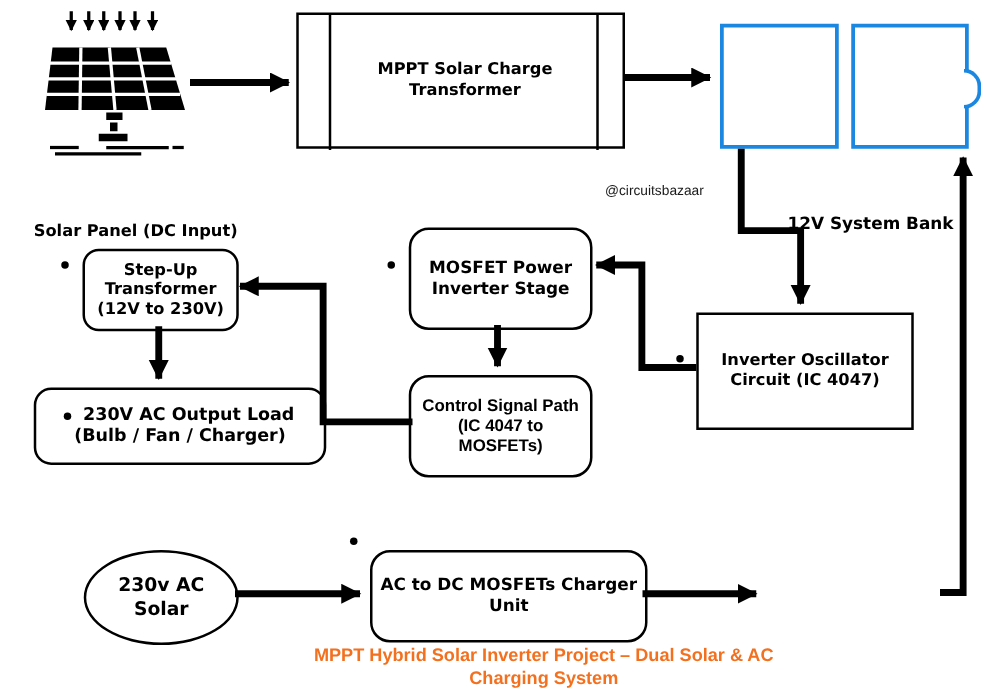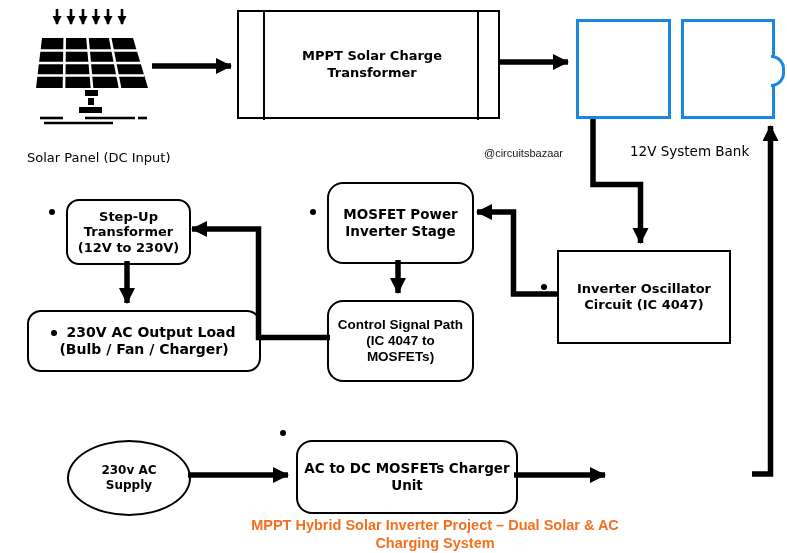--- a/index.html
+++ b/index.html
@@ -21,24 +21,24 @@
   .mppt-divider{position:absolute;top:-1px;width:2px;height:109px;background:#000;}
   #battery-left{left:576px;top:19px;width:95px;height:100px;border:3px solid #1B87E0;background:#fff;z-index:2;box-sizing:border-box;}
   #battery-right{left:681px;top:19px;width:94px;height:100px;border:3px solid #1B87E0;background:#fff;z-index:2;box-sizing:border-box;}
   #battery-bump{position:absolute;right:-13px;top:33px;width:11px;height:26px;background:#fff;
     border:3px solid #1B87E0;border-left:none;border-radius:0 14px 14px 0;}
   #stepup-box{left:66px;top:199px;width:121px;height:62px;border-radius:13px;line-height:1.18;font-size:13px;}
   #mosfet-box{left:327px;top:182px;width:143px;height:78px;font-size:13.5px;justify-content:center;}
   #control-box{left:327px;top:300px;width:143px;height:78px;font-family:"Liberation Sans",sans-serif;font-size:13.5px;line-height:1.2;}
   #output-box{left:27px;top:310px;width:230px;height:58px;border-radius:14px;font-size:14px;}
   #oscillator-box{left:557px;top:250px;width:170px;height:90px;border-radius:0;font-size:13px;}
-  #ellipse{left:67px;top:440px;width:120px;height:72px;border-radius:50%;font-size:12px;}
+  #ellipse{left:67px;top:440px;width:120px;height:72px;border-radius:50%;font-size:15px;}
   #acdc-box{left:296px;top:440px;width:218px;height:70px;font-size:13.5px;}
   #selector-box{left:612px;top:443px;width:140px;height:65px;border-radius:14px;border-color:#7B7B7B;font-size:13px;}
-  .free-label{position:absolute;z-index:2;font-weight:normal;font-size:13px;white-space:nowrap;}
+  .free-label{position:absolute;z-index:2;font-weight:bold;font-size:13px;white-space:nowrap;margin-top:28px;}
   #solar-label{left:27px;top:150px;}
   #battery-label{left:630px;top:143px;font-size:13.5px;}
   #watermark{position:absolute;left:484px;top:147px;z-index:2;font-family:"Liberation Sans",sans-serif;
     font-size:11px;font-weight:normal;color:#1a1a1a;white-space:nowrap;}
   .dot{position:absolute;z-index:4;width:6px;height:6px;border-radius:50%;background:#000;}
   #caption{position:absolute;left:215px;top:516px;width:440px;z-index:2;text-align:center;
     font-family:"Liberation Sans",sans-serif;font-weight:bold;font-size:14.5px;line-height:1.25;color:#F3701F;}
 </style>
 </head>
 <body>
@@ -132,21 +132,21 @@
     <div class="ln">(Bulb / Fan / Charger)</div>
   </div>
 
   <div class="node" id="oscillator-box">
     <div class="ln">Inverter Oscillator</div>
     <div class="ln">Circuit (IC 4047)</div>
   </div>
 
   <div class="node" id="ellipse">
     <div class="ln">230v AC</div>
-    <div class="ln">Supply</div>
+    <div class="ln">Solar</div>
   </div>
 
   <div class="node rounded" id="acdc-box">
     <div class="ln">AC to DC MOSFETs Charger</div>
     <div class="ln">Unit</div>
   </div>
 
 
   <div class="free-label" id="solar-label">Solar Panel (DC Input)</div>
   <div class="free-label" id="battery-label">12V System Bank</div>

